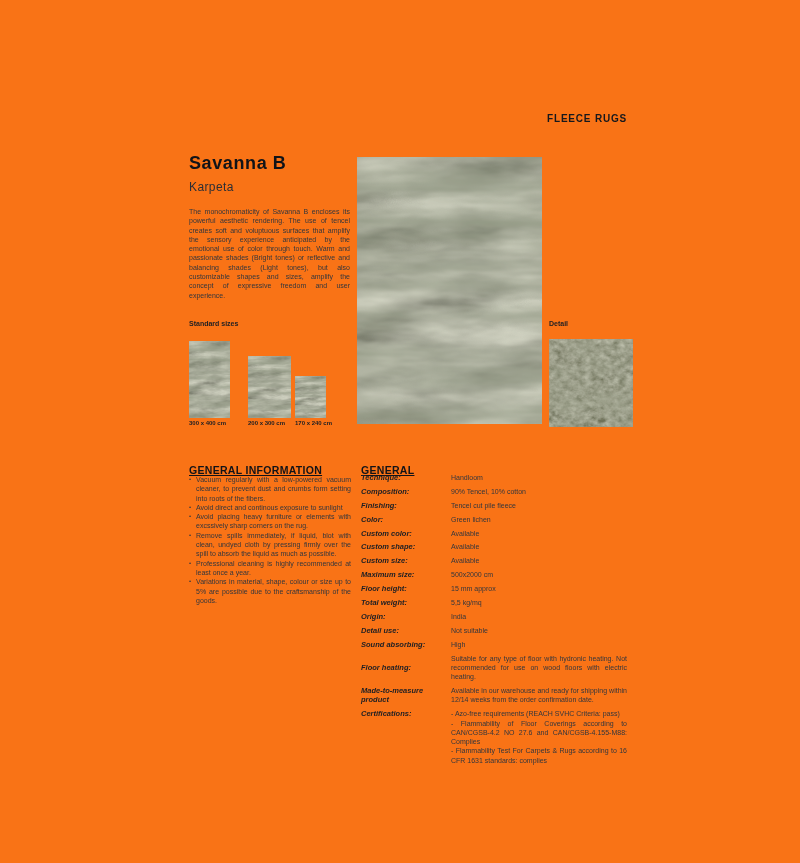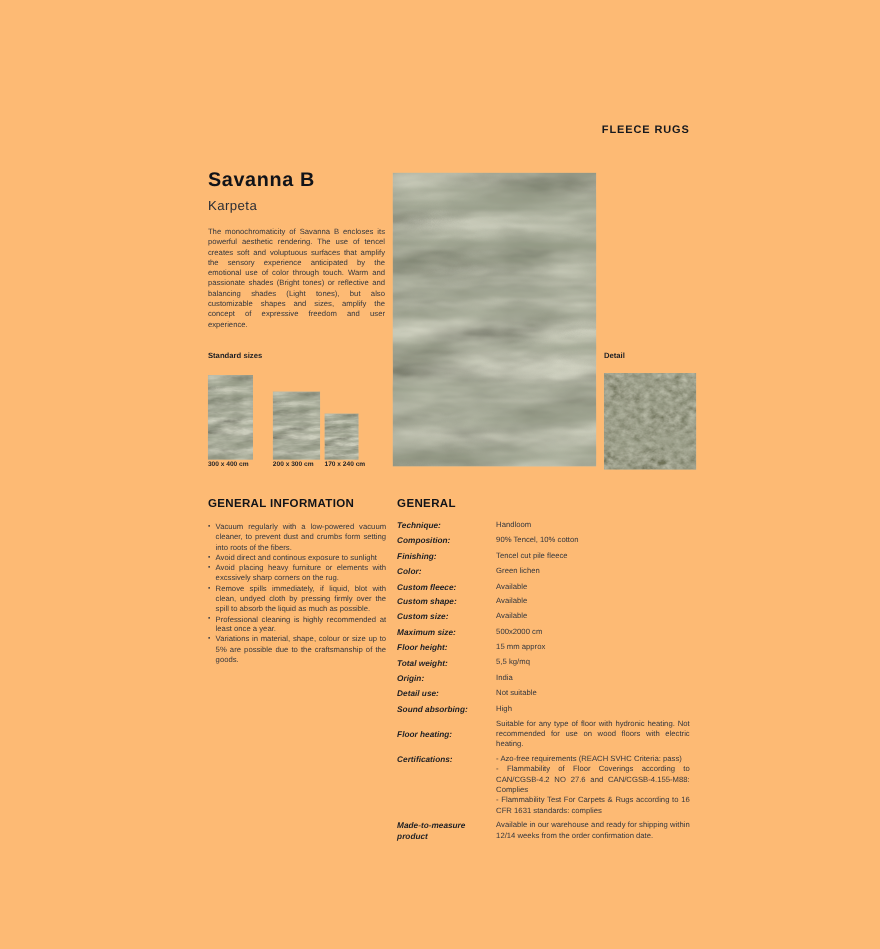--- a/index.html
+++ b/index.html
@@ -1,18 +1,18 @@
 <!DOCTYPE html>
 <html><head>
 <meta charset="utf-8">
 <style>
   * { margin:0; padding:0; box-sizing:border-box; }
   html,body { background:#ffffff; }
   body { font-family:"Liberation Sans","DejaVu Sans",sans-serif; color:#33363d; }
-  .page { position:relative; width:800px; height:863px; background:#fdba74; overflow:hidden; }
+  .page { position:relative; width:800px; height:863px; background:#f97316; overflow:hidden; }
 
   .collection-label { position:absolute; top:113px; left:357px; width:270px; text-align:right;
     font-size:10px; font-weight:700; letter-spacing:0.8px; color:#16181d; }
 
   .title { position:absolute; top:153px; left:189px; font-size:18px; line-height:20px;
     font-weight:800; letter-spacing:0.6px; color:#111318;text-align:center; }
   .brand { position:absolute; top:180px; left:189px; font-size:12px; letter-spacing:0.4px; color:#2b2e35; }
   .description { position:absolute; top:207px; left:189px; width:161px;
     font-size:7px; line-height:9.3px; text-align:justify; color:#33363d; }
 
@@ -24,22 +24,22 @@
   .detail-label { top:320px; left:549px; }
 
   .thumb { position:absolute; }
   .thumb-1 { top:341px; left:189px; width:41px; height:77px; }
   .thumb-2 { top:356px; left:248px; width:43px; height:62px; }
   .thumb-3 { top:376px; left:295px; width:31px; height:42px; }
 
   .size-caption { position:absolute; top:420px; font-size:6px; font-weight:700; color:#1d1f24; }
   .cap-1 { left:189px; } .cap-2 { left:248px; } .cap-3 { left:295px; }
 
-  .section-heading { position:absolute; top:452px; font-size:10.5px; font-weight:800;
-    letter-spacing:0.3px; color:#111318; }
+  .section-heading { position:absolute; top:464px; font-size:10.5px; font-weight:800;
+    letter-spacing:0.3px; color:#111318;text-decoration:underline; }
   .gi-heading { left:189px; }
   .features-heading { left:361px; }
 
   .gi-list { position:absolute; top:475px; left:189px; width:162px;
     font-size:7px; line-height:9.3px; color:#33363d; }
   .gi-list .gi-item { position:relative; padding-left:7px; text-align:justify; }
   .gi-list .gi-item::before { content:"•"; position:absolute; left:0; top:0; font-size:6px; }
 
   .feat-rows { position:absolute; top:473px; left:361px; width:266px; }
   .feat-row { display:flex; align-items:flex-start; margin-bottom:4.6px; }
@@ -150,21 +150,21 @@
         <div class="feat-label">Finishing:</div>
         <div class="feat-value">Tencel cut pile fleece</div>
       </div>
 
       <div class="feat-row">
         <div class="feat-label">Color:</div>
         <div class="feat-value">Green lichen</div>
       </div>
 
       <div class="feat-row">
-        <div class="feat-label">Custom fleece:</div>
+        <div class="feat-label">Custom color:</div>
         <div class="feat-value">Available</div>
       </div>
 
       <div class="feat-row">
         <div class="feat-label">Custom shape:</div>
         <div class="feat-value">Available</div>
       </div>
 
       <div class="feat-row">
         <div class="feat-label">Custom size:</div>
@@ -197,28 +197,28 @@
       </div>
 
       <div class="feat-row">
         <div class="feat-label">Sound absorbing:</div>
         <div class="feat-value">High</div>
       </div>
 
       <div class="feat-row">
         <div class="feat-label">Floor heating:</div>
         <div class="feat-value">Suitable for any type of floor with hydronic heating. Not recommended for use on wood floors with electric heating.</div>
+      </div>
+
+      <div class="feat-row">
+        <div class="feat-label">Made-to-measure product</div>
+        <div class="feat-value">Available in our warehouse and ready for shipping within 12/14 weeks from the order confirmation date.</div>
       </div>
 
       <div class="feat-row">
         <div class="feat-label">Certifications:</div>
         <div class="feat-value">- Azo-free requirements (REACH SVHC Criteria: pass)
 - Flammability of Floor Coverings according to CAN/CGSB-4.2 NO 27.6 and CAN/CGSB-4.155-M88: Complies
 - Flammability Test For Carpets &amp; Rugs according to 16 CFR 1631 standards: complies</div>
       </div>
-
-      <div class="feat-row">
-        <div class="feat-label">Made-to-measure product</div>
-        <div class="feat-value">Available in our warehouse and ready for shipping within 12/14 weeks from the order confirmation date.</div>
-      </div>
     </div>
 
 </div>
 
 </body></html>

